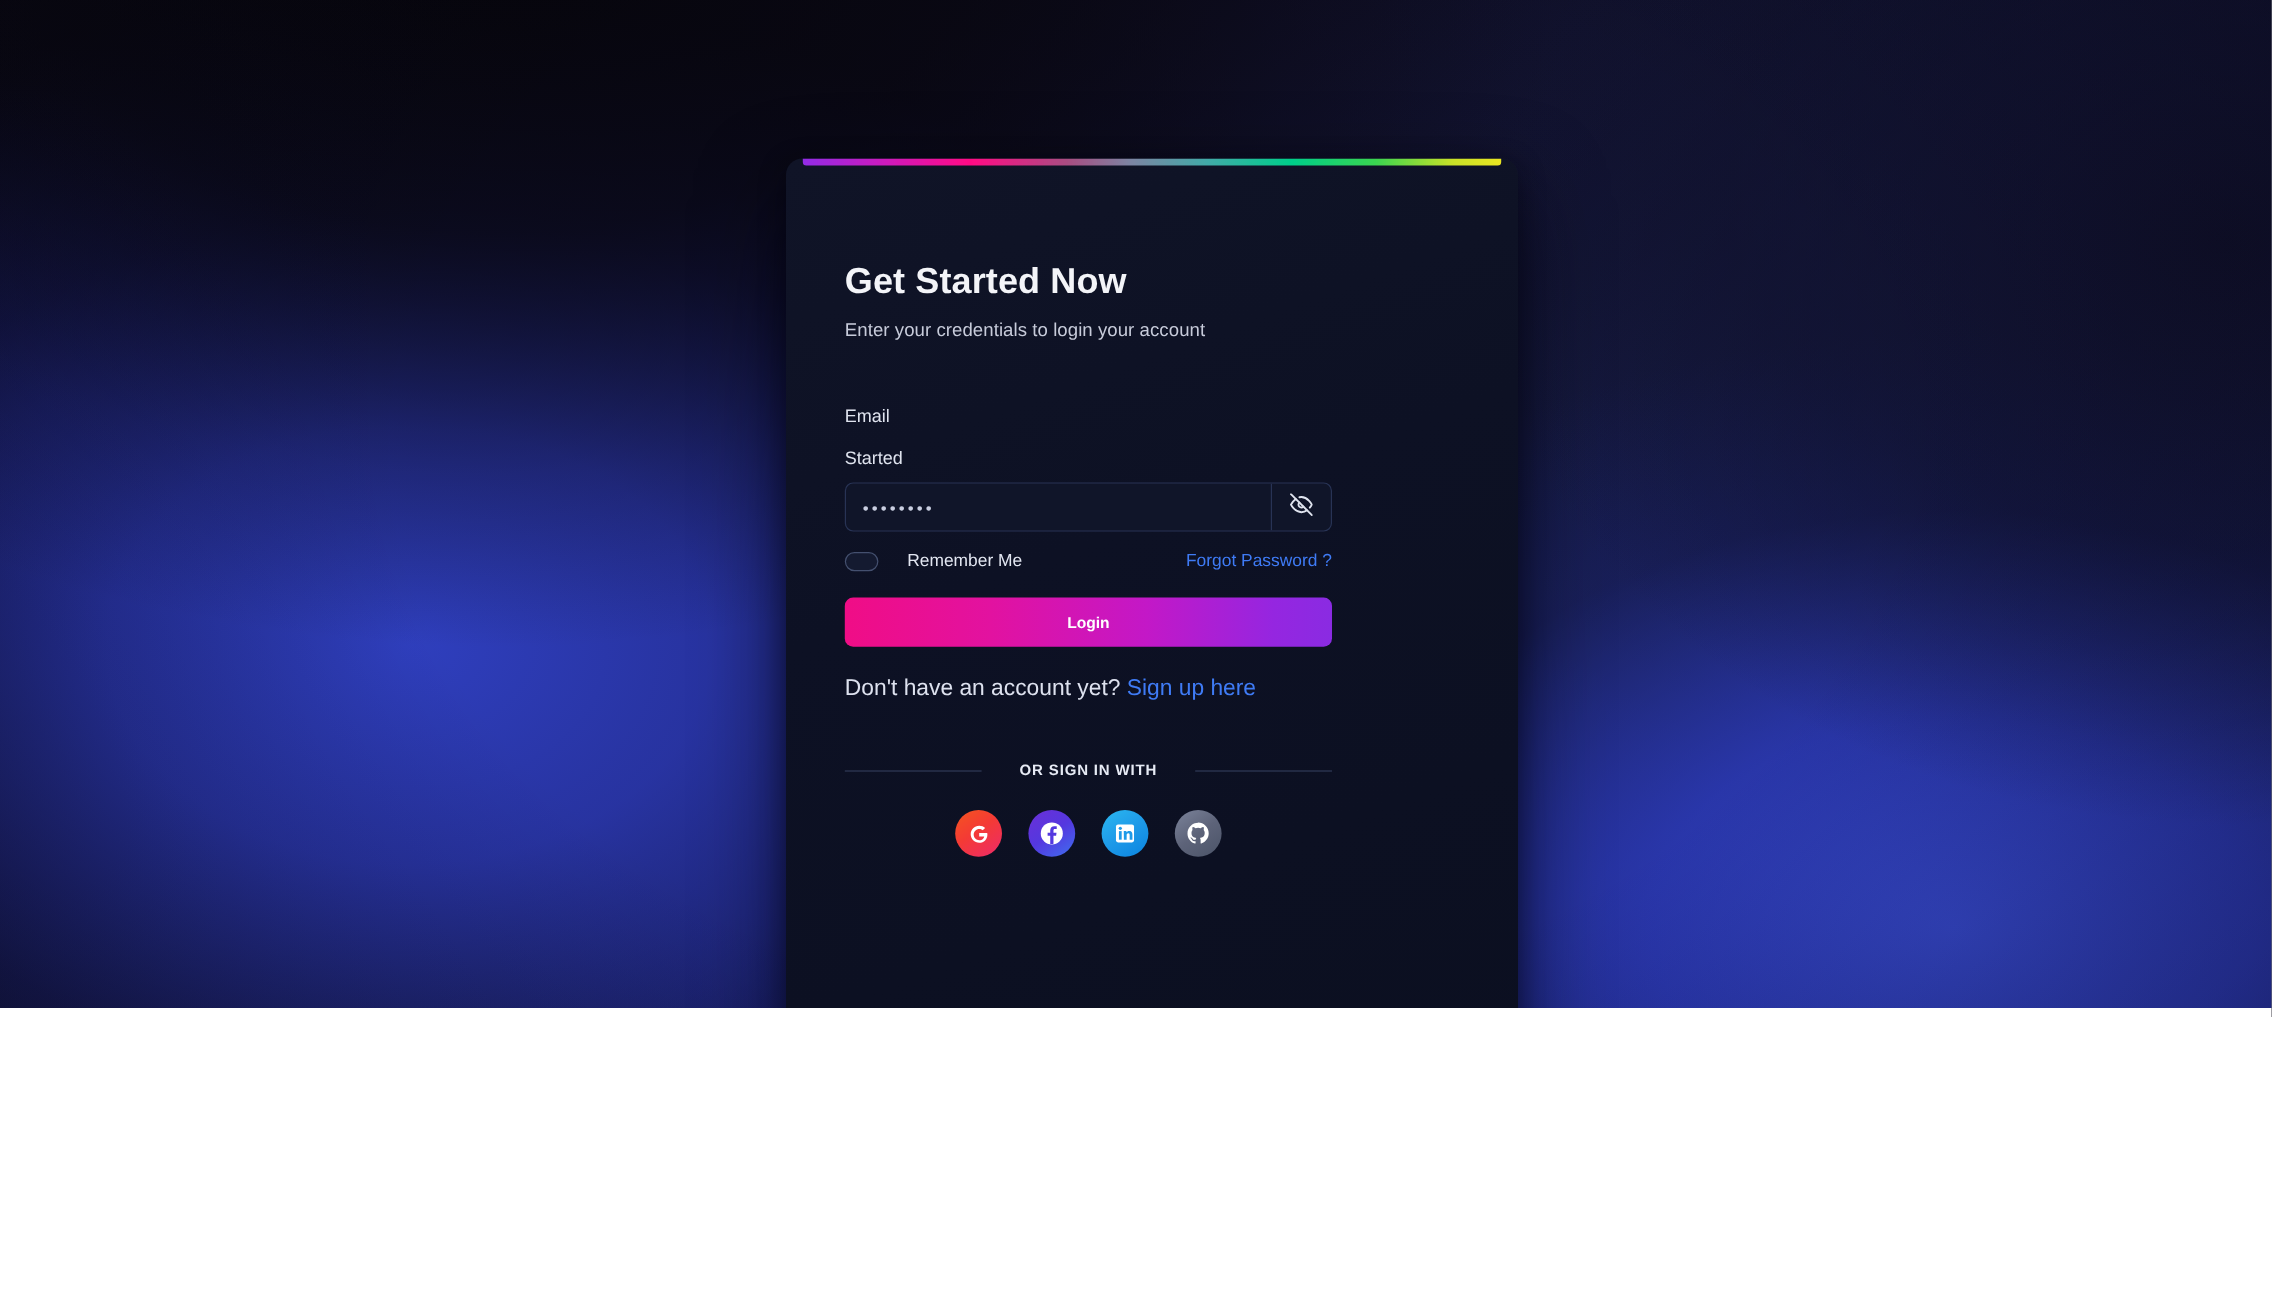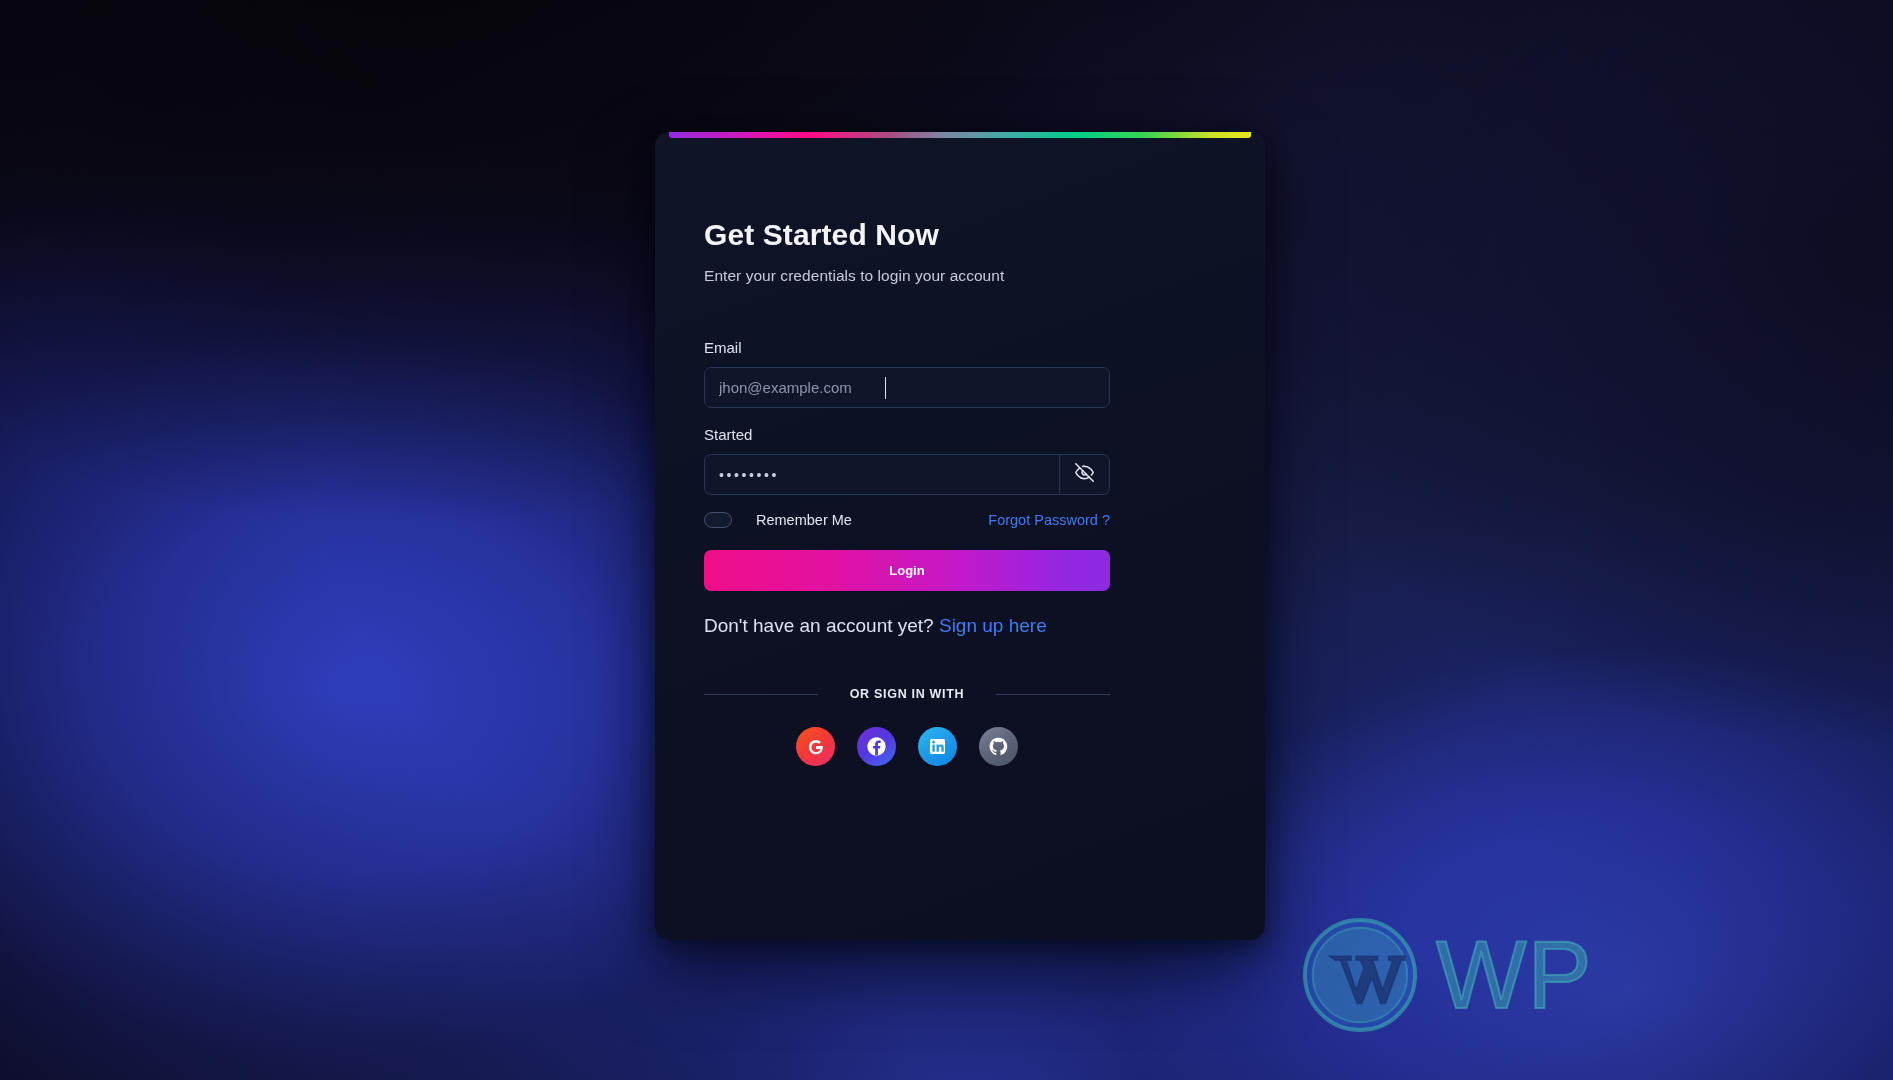--- a/index.html
+++ b/index.html
@@ -7,21 +7,21 @@
   html, body {
     width: 1893px;
     height: 1080px;
     overflow: hidden;
     font-family: "Liberation Sans", sans-serif;
   }
 
   .screen {
     position: relative;
     width: 1893px;
-    height: 1080px;
+    height: 840px;
     background-color: #0b0a16;
     overflow: hidden;
   }
 
   
   .bg-base {
     position: absolute; inset: 0;
     background:
       radial-gradient(ellipse 1050px 760px at 18% 64%,  #2f3fbe 0%, rgba(43,56,178,0.86) 24%, rgba(28,34,120,0.55) 48%, rgba(14,15,48,0.12) 72%, rgba(11,10,22,0) 86%),
       radial-gradient(ellipse 900px 620px at 86% 92%,   #3547c9 0%, rgba(44,58,186,0.80) 28%, rgba(24,30,104,0.40) 56%, rgba(11,10,22,0) 80%),
@@ -286,24 +286,20 @@
   <div class="card">
     <div class="card-accent"></div>
 
     <div class="card-inner">
 
       <div class="title">Get Started Now</div>
       <div class="subtitle">Enter your credentials to login your account</div>
 
       <div class="field-group">
         <label class="field-label">Email</label>
-        <div class="input-shell">
-          <input type="text" placeholder="jhon@example.com" style="">
-          <span class="caret"></span>
-        </div>
       </div>
 
       <div class="field-group tight">
         <label class="field-label">Started</label>
         <div class="input-shell">
           <input type="text" class="dots" value="••••••••" style="">
           <div class="eye-btn">
             <span>
               <svg viewBox="0 0 24 24" fill="none" stroke="#dfe3ee" stroke-width="2" stroke-linecap="round" stroke-linejoin="round">
                 <path d="M17.94 17.94A10.07 10.07 0 0 1 12 20c-7 0-11-8-11-8a18.45 18.45 0 0 1 5.06-5.94"></path>

